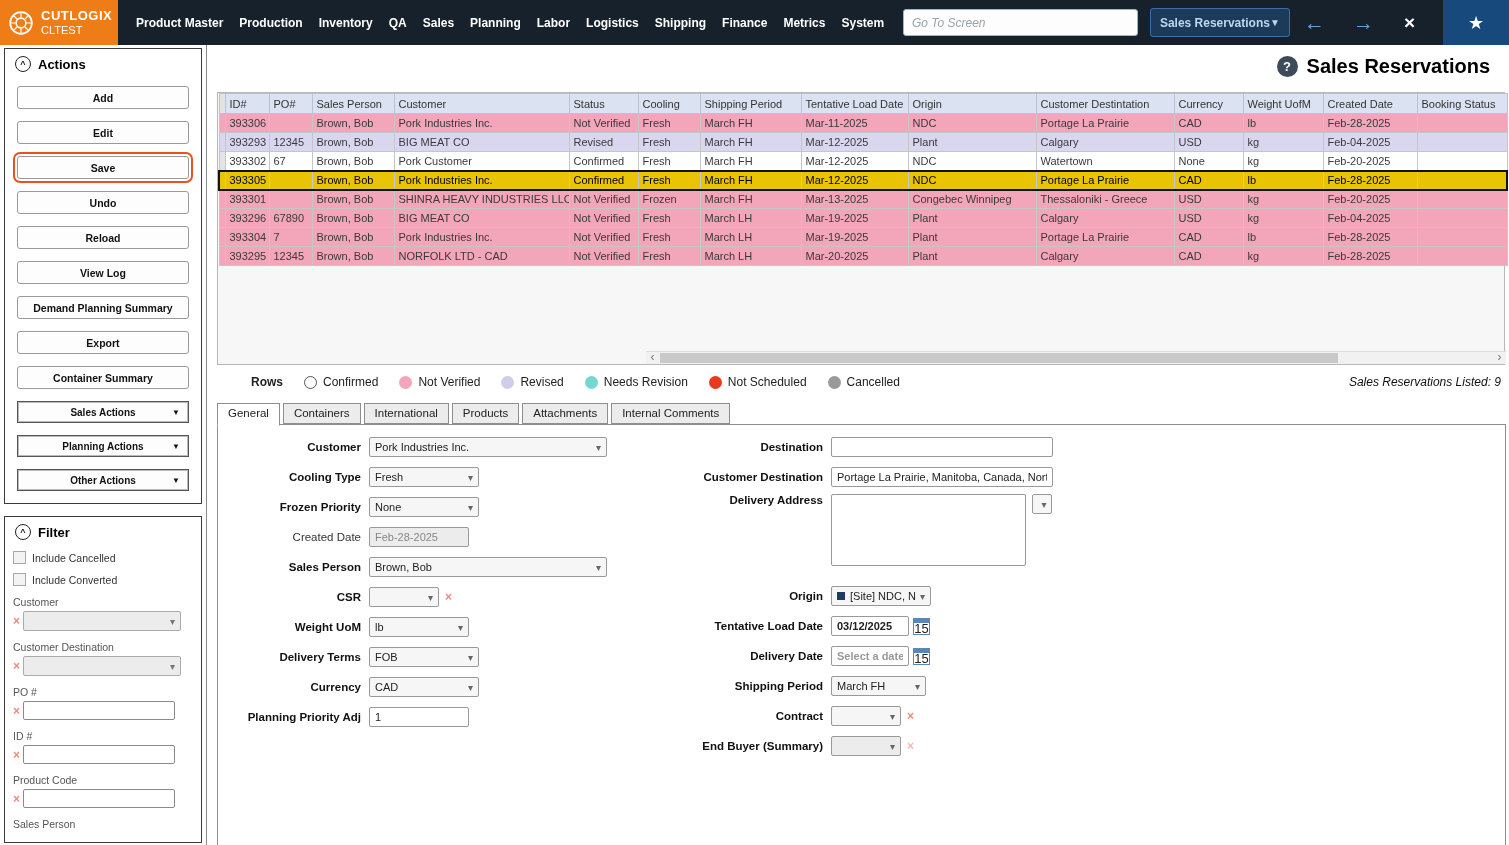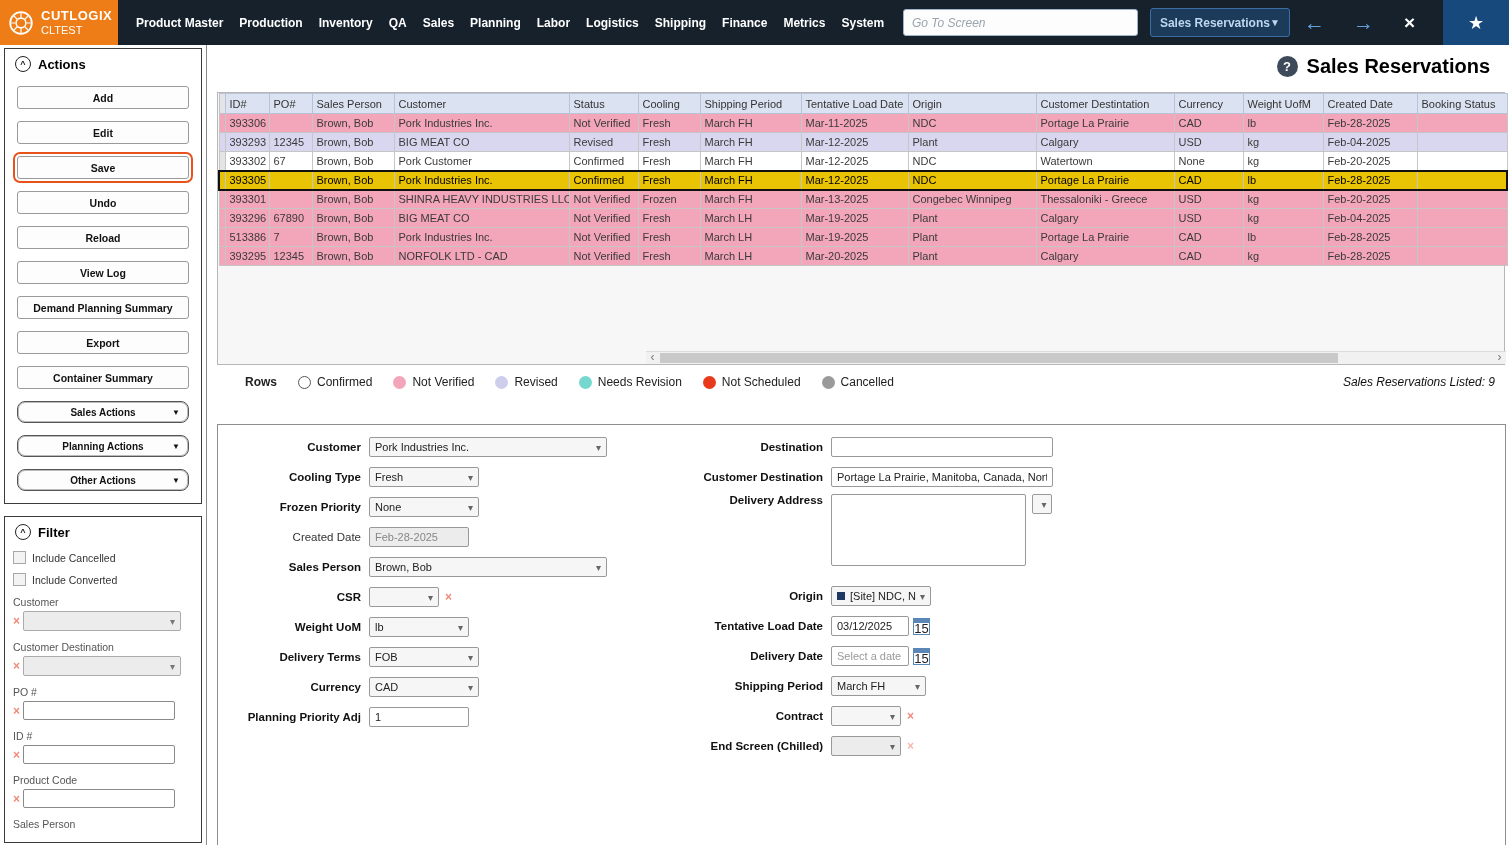--- a/index.html
+++ b/index.html
@@ -29,21 +29,21 @@
   .sidebar { width:207px; flex:none; border-right:1px solid #8a8a8a; background:#fff; overflow:hidden; padding-top:3px; }
   .main { position:relative; flex:1; background:#fff; }
 
   
   .panel { margin:0 4px 12px 4px; border:1px solid #3b3b3b; background:#fff; padding:5px 8px 12px 8px; }
   .panel-header { display:flex; align-items:center; gap:7px; padding:2px 0 2px 2px; }
   .panel-chevron { width:16px; height:16px; border:1.5px solid #222; border-radius:50%; display:flex; align-items:center; justify-content:center; font-size:9px; font-weight:bold; color:#222; line-height:1; cursor:pointer; }
   .panel-title { font-size:13px; font-weight:bold; color:#000; }
   .act-btn { display:block; width:172px; margin:12px auto 0 auto; height:23px; border:1px solid #9a9a9a; border-radius:3px; background:#fdfdfd; font-size:10.5px; font-weight:bold; color:#111; cursor:pointer; font-family:"Liberation Sans",sans-serif; }
   .act-btn.save-highlight { outline:2px solid #e8531d; outline-offset:2px; }
-  .menu-btn { display:flex; align-items:center; justify-content:center; gap:6px; width:172px; margin:12px auto 0 auto; height:22px; border:1px solid #555; box-shadow: inset 0 0 0 1px #bbb; border-radius:8px; background:#fdfdfd; font-size:10px; font-weight:bold; color:#111; cursor:pointer; position:relative; }
+  .menu-btn { display:flex; align-items:center; justify-content:center; gap:6px; width:172px; margin:12px auto 0 auto; height:22px; border:1px solid #555; box-shadow: inset 0 0 0 1px #bbb; border-radius:0; background:#fdfdfd; font-size:10px; font-weight:bold; color:#111; cursor:pointer; position:relative; }
   .menu-btn .dd { position:absolute; right:8px; font-size:8px; color:#111; }
 
   
   .chk-row { display:flex; align-items:center; gap:6px; margin-top:9px; cursor:pointer; }
   .chk-box { width:13px; height:13px; border:1px solid #a8a8a8; background:#f3f3f3; flex:none; }
   .chk-label { font-size:10.5px; color:#333; }
   .f-label { margin-top:10px; font-size:10.5px; color:#555; }
   .f-row { display:flex; align-items:center; gap:3px; margin-top:3px; }
   .clear { color:#f08a7a; font-size:12px; font-weight:bold; cursor:pointer; line-height:1; }
   .clear.muted { color:#f6b7ab; }
@@ -69,21 +69,21 @@
   .grid tr[data-state="selected"] td:last-child { border-right:2px solid #111; }
   .grid tr { cursor:pointer; }
 
   .hscroll { position:absolute; bottom:0; left:428px; width:860px; height:13px; background:#f1f1f1; border-top:1px solid #dcdcdc; }
   .hscroll .sarrow { position:absolute; top:0; width:13px; height:12px; color:#777; font-size:12px; line-height:11px; text-align:center; cursor:pointer; }
   .hscroll .sarrow.left { left:0; }
   .hscroll .sarrow.right { right:0; }
   .hscroll .thumb { position:absolute; top:1px; left:14px; width:678px; height:10px; background:#c9c9c9; cursor:pointer; }
 
   
-  .legend { position:absolute; left:0; top:330px; width:1288px; display:flex; align-items:center; gap:21px; font-size:12px; color:#222; }
+  .legend { position:absolute; left:6px; top:330px; width:1288px; display:flex; align-items:center; gap:21px; font-size:12px; color:#222; }
   .legend-label { font-weight:bold; margin-left:38px; }
   .legend-item { display:flex; align-items:center; gap:6px; }
   .legend-swatch { width:13px; height:13px; border-radius:50%; border:1px solid transparent; }
   .legend-count { margin-left:auto; font-style:italic; font-size:12px; color:#111; }
 
   
   .tabs { position:absolute; left:10px; top:358px; display:flex; z-index:5; }
   .tab { padding:3px 10px 4px 10px; border:1px solid #8e8e8e; background:#ececec; margin-right:3px; cursor:pointer; font-size:11.5px; color:#222; white-space:nowrap; }
   .tab[data-active="true"] { background:#fff; border-bottom-color:#fff; padding-bottom:6px; margin-bottom:-2px; position:relative; }
 
@@ -95,21 +95,21 @@
   .frow { display:flex; align-items:center; height:30px; }
   .frow.tall { height:89px; align-items:flex-start; padding-top:2px; }
   .flabel { width:150px; text-align:right; padding-right:8px; font-weight:bold; font-size:11.5px; color:#111; flex:none; }
   .flabel.r { width:160px; }
   .flabel.normal { font-weight:normal; color:#333; }
   .sel { height:20px; border:1px solid #999; border-radius:2px; background:#f6f6f6; display:flex; align-items:center; padding:0 5px; cursor:pointer; font-size:11px; color:#222; }
   .sel .selval { flex:1; white-space:nowrap; overflow:hidden; }
   .sel .selarr { color:#666; font-size:10px; margin-left:4px; }
   .sel.disabled { background:#ececec; color:#999; }
   .w238 { width:238px; } .w222 { width:222px; } .w110 { width:110px; } .w100 { width:100px; }
-  .w95 { width:95px; } .w78 { width:78px; } .w70 { width:70px; } .w20 { width:20px; justify-content:center; }
+  .w95 { width:95px; } .w78 { width:78px;font-weight:bold; } .w70 { width:70px; } .w20 { width:20px; justify-content:center; }
   .tinput { height:20px; border:1px solid #999; border-radius:2px; font-size:11px; padding:0 5px; font-family:"Liberation Sans",sans-serif; color:#222; }
   .tinput.disabled { background:#ececec; color:#888; }
   .tinput::placeholder { color:#999; }
   .ta { width:195px; height:72px; border:1px solid #999; border-radius:2px; resize:none; font-family:"Liberation Sans",sans-serif; font-size:11px; }
   .cb { width:13px; height:13px; border:1px solid #8a8a8a; background:#fff; cursor:pointer; display:inline-block; }
   .origin-square { width:8px; height:8px; background:#1f3864; display:inline-block; margin-right:5px; flex:none; }
   .cal { width:17px; height:17px; border:1px solid #5b87b8; background:#fff; margin-left:4px; position:relative; display:flex; align-items:flex-end; justify-content:center; cursor:pointer; flex:none; }
   .cal::before { content:""; position:absolute; top:0; left:0; right:0; height:4px; background:#5b87b8; }
   .calnum { font-size:13px; color:#222; line-height:11px; }
   .gap6 { margin-left:6px; }
@@ -378,21 +378,21 @@
                 <td>Plant</td>
                 <td>Calgary</td>
                 <td>USD</td>
                 <td>kg</td>
                 <td>Feb-04-2025</td>
                 <td></td>
               </tr>
 
               <tr data-state="not-verified">
                 <td class="selcol"></td>
-                <td>513386</td>
+                <td>393304</td>
                 <td>7</td>
                 <td>Brown, Bob</td>
                 <td>Pork Industries Inc.</td>
                 <td>Not Verified</td>
                 <td>Fresh</td>
                 <td>March LH</td>
                 <td>Mar-19-2025</td>
                 <td>Plant</td>
                 <td>Portage La Prairie</td>
                 <td>CAD</td>
@@ -458,20 +458,29 @@
             </div>
           
             <div class="legend-item">
               <span class="legend-swatch" style="background: rgb(154, 154, 154); border-color: transparent;"></span>
               <span>Cancelled</span>
             </div>
           </div>
         <span class="legend-count">Sales Reservations Listed: 9</span>
       </div>
 
+      <div class="tabs">
+
+      <div class="tab" data-active="true">General</div>
+          <div class="tab" data-active="false">Containers</div>
+          <div class="tab" data-active="false">International</div>
+          <div class="tab" data-active="false">Products</div>
+          <div class="tab" data-active="false">Attachments</div>
+          <div class="tab" data-active="false">Internal Comments</div>
+        </div>
 
       <div class="tab-content">
 
         <div class="col-left">
           <div class="frow">
             <label class="flabel">Customer</label>
             <div class="sel w238">
               <span class="selval">Pork Industries Inc.</span>
               <span class="selarr">▾</span>
             </div>
@@ -583,21 +592,21 @@
           </div>
           <div class="frow">
             <label class="flabel r">Contract</label>
             <div class="sel w70">
               <span class="selval"></span>
               <span class="selarr">▾</span>
             </div>
             <span class="clear gap6">×</span>
           </div>
           <div class="frow">
-            <label class="flabel r">End Screen (Chilled)</label>
+            <label class="flabel r">End Buyer (Summary)</label>
             <div class="sel w70 disabled">
               <span class="selval"></span>
               <span class="selarr">▾</span>
             </div>
             <span class="clear muted gap6">×</span>
           </div>
         </div>
 
       </div>
     </div>

